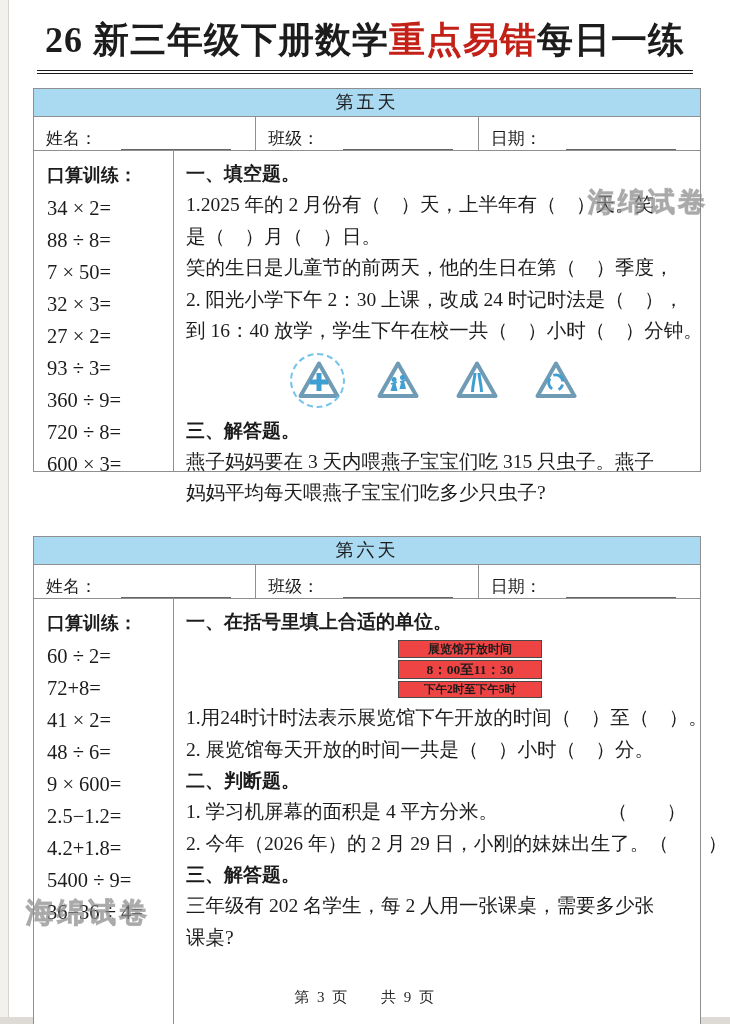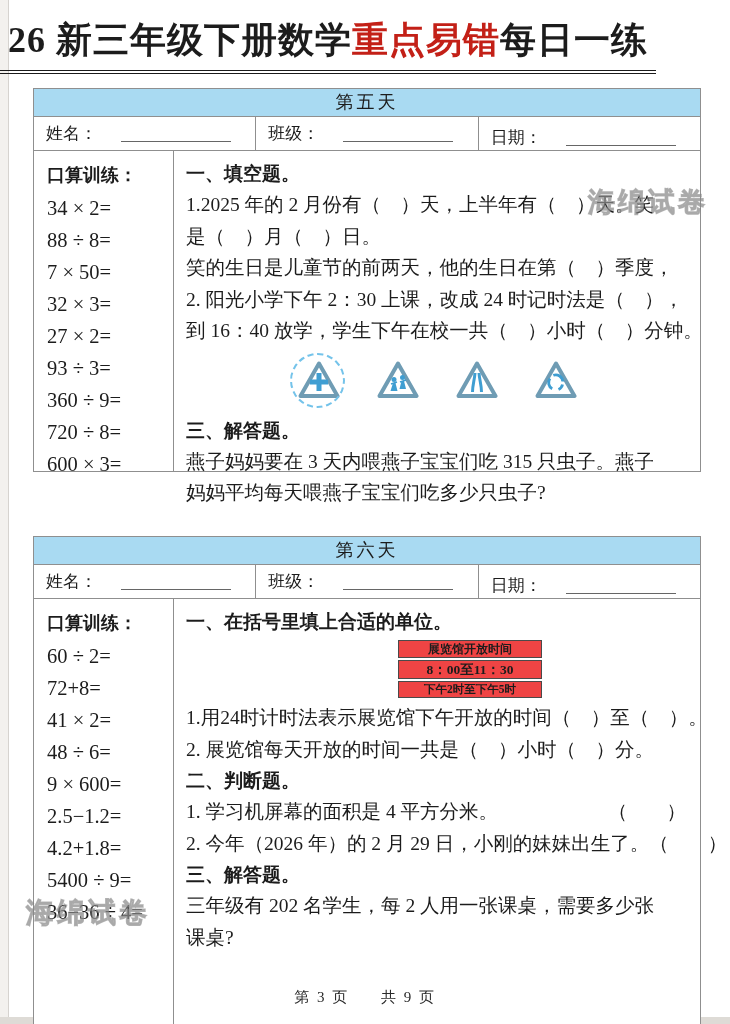--- a/index.html
+++ b/index.html
@@ -2,33 +2,33 @@
 <html style="--header-blue: #a9daf2; --title-red: #c32017; --sign-glyph-blue: #3f9ed2; --sign-triangle-blue: #6f9cb4;"><head>
 <meta charset="utf-8">
 <style>
   html,body{margin:0;padding:0;background:#fff;}
   .sheet{position:relative;width:730px;height:1024px;background:#ffffff;overflow:hidden;
          font-family:"Liberation Serif","DejaVu Serif",serif;color:#1c1c1c;}
   .scan-left{position:absolute;left:0;top:0;bottom:0;width:8px;background:#f3f1ee;border-right:1px solid #d6d3cf;}
   .scan-bottom{position:absolute;left:0;right:0;bottom:0;height:7px;background:#dedbd6;}
 
   
-  .title{position:absolute;top:16px;left:0;width:100%;text-align:left;}
+  .title{position:absolute;top:16px;left:0;width:100%;text-align:center;}
   .title-inner{display:inline-block;font-size:36px;font-weight:700;letter-spacing:1px;
                border-bottom:4px double #1b1b1b;padding:0 8px 5px;}
   .title-red{color:var(--title-red,#c32017);}
 
   
   .day{position:absolute;left:33px;width:668px;border:1px solid #8f8f8f;display:flex;flex-direction:column;background:#fff;box-sizing:border-box;}
   .day5{top:88px;height:384px;}
   .day6{top:536px;height:565px;}
   .day-header{height:27px;line-height:27px;background:var(--header-blue,#a9daf2);text-align:center;
               font-size:18px;letter-spacing:3px;border-bottom:1px solid #8f8f8f;}
   .name-row{display:flex;height:33px;border-bottom:1px solid #8f8f8f;flex:none;}
-  .nr-cell{flex:1;display:flex;align-items:center;padding-left:12px;border-right:1px solid #8f8f8f;font-size:17px;gap:19px;}
+  .nr-cell{flex:1;display:flex;align-items:flex-end;padding-left:12px;border-right:1px solid #8f8f8f;font-size:17px;gap:19px;}
   .nr-cell:last-child{border-right:none;margin-top:8px;}
   .u-line{display:inline-block;width:110px;height:15px;border-bottom:1.3px solid #666;margin-left:5px;}
 
   .content{flex:1;display:flex;min-height:0;}
   .oral-col{width:140px;flex:none;border-right:1px solid #8f8f8f;padding:8px 0 0 13px;box-sizing:border-box;}
   .oral-title{font-family:"Liberation Sans","DejaVu Sans",sans-serif;font-weight:700;font-size:18px;line-height:33px;}
   .oral-item{font-size:20.5px;line-height:32px;white-space:nowrap;}
   .q-col{flex:1;min-width:0;padding:7px 6px 0 12px;}
   .q-title{font-family:"Liberation Sans","DejaVu Sans",sans-serif;font-weight:700;font-size:19px;line-height:31px;white-space:nowrap;}
   .q-line{font-size:19.5px;line-height:31.5px;white-space:nowrap;}

